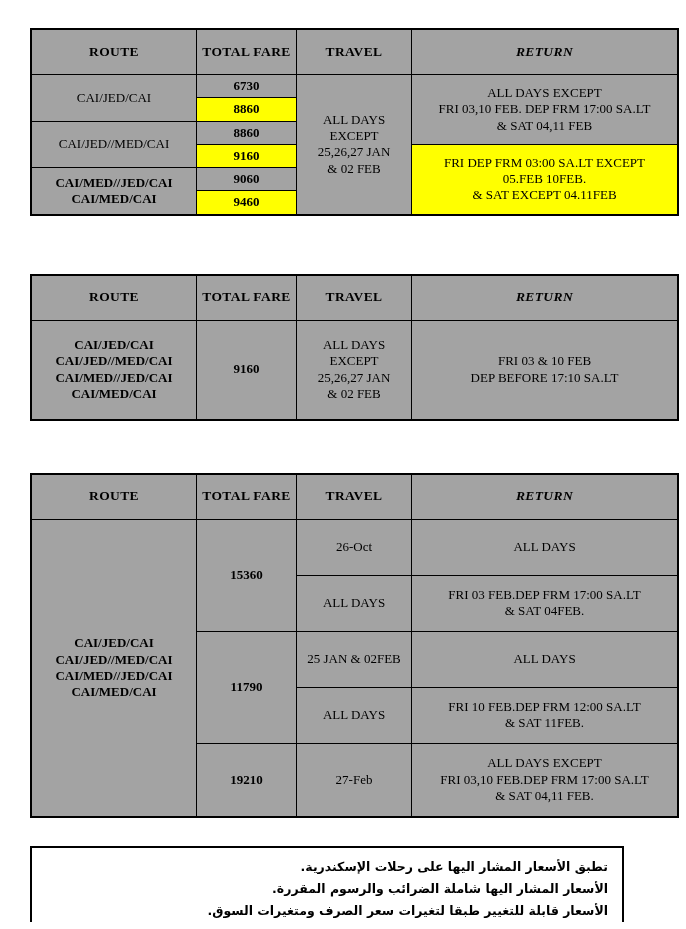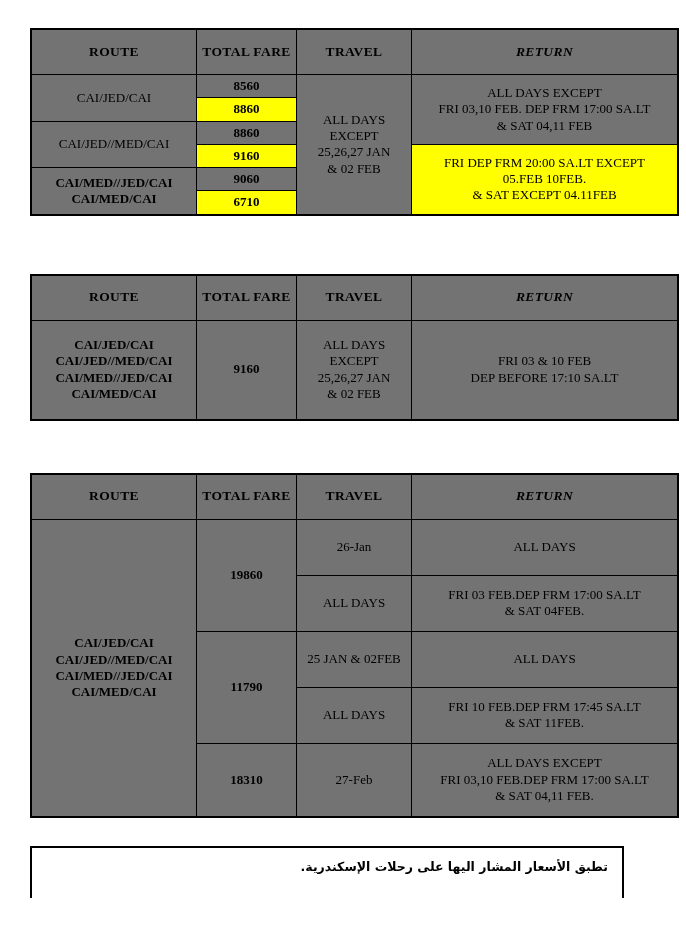--- a/index.html
+++ b/index.html
@@ -21,21 +21,21 @@
     height: 929px;
     box-sizing: border-box;
     padding: 22px 30px;
   }
 
   table.fare {
     border-collapse: collapse;
     table-layout: fixed;
     width: 626px;
     border: 2px solid #000;
-    background: #737373;
+    background: #a3a3a3;
   }
   table.fare td, table.fare th {
     border: 1px solid #000;
     text-align: center;
     vertical-align: middle;
     font-size: 13px;
     line-height: 1.25;
     padding: 3px 2px;
   }
   table.fare th {
@@ -95,21 +95,21 @@
       <th class="col-route">ROUTE</th>
       <th class="col-fare">
         <span>TOTAL FARE</span>
       </th>
       <th class="col-travel">TRAVEL</th>
       <th class="col-return">RETURN</th>
     </tr>
 
     <tr>
       <td rowspan="2">CAI/JED/CAI</td>
-      <td class="fare-num">8560</td>
+      <td class="fare-num">6730</td>
       <td rowspan="6" class="col-travel">
         <div>ALL DAYS</div>
         <div>EXCEPT</div>
         <div>25,26,27 JAN</div>
         <div>&amp; 02 FEB</div>
       </td>
       <td rowspan="3">
         <div>ALL DAYS EXCEPT</div>
         <div>FRI 03,10 FEB. DEP FRM 17:00 SA.LT</div>
         <div>&amp; SAT 04,11 FEB</div>
@@ -119,35 +119,35 @@
       <td class="fare-num hl">8860</td>
     </tr>
 
     <tr>
       <td rowspan="2">CAI/JED//MED/CAI</td>
       <td class="fare-num">8860</td>
     </tr>
     <tr>
       <td class="fare-num hl">9160</td>
       <td rowspan="3" class="hl">
-        <div>FRI DEP FRM 20:00 SA.LT EXCEPT</div>
+        <div>FRI DEP FRM 03:00 SA.LT EXCEPT</div>
         <div>05.FEB 10FEB.</div>
         <div>&amp; SAT EXCEPT 04.11FEB</div>
       </td>
     </tr>
 
     <tr>
       <td rowspan="2" class="routes-cell">
         <div>CAI/MED//JED/CAI</div>
         <div>CAI/MED/CAI</div>
       </td>
       <td class="fare-num">9060</td>
     </tr>
     <tr>
-      <td class="fare-num hl">6710</td>
+      <td class="fare-num hl">9460</td>
     </tr>
   </tbody>
     </table>
 
   <table class="fare block2">
     <tbody>
         <tr>
       <th class="col-route">ROUTE</th>
       <th class="col-fare">TOTAL FARE</th>
       <th class="col-travel">TRAVEL</th>
@@ -184,22 +184,22 @@
       <th class="col-return">RETURN</th>
     </tr>
 
     <tr class="sub-row-tall">
       <td rowspan="5" class="routes-cell">
         <div>CAI/JED/CAI</div>
         <div>CAI/JED//MED/CAI</div>
         <div>CAI/MED//JED/CAI</div>
         <div>CAI/MED/CAI</div>
       </td>
-      <td rowspan="2" class="fare-num">19860</td>
-      <td>26-Jan</td>
+      <td rowspan="2" class="fare-num">15360</td>
+      <td>26-Oct</td>
       <td>
         <div>ALL DAYS</div>
       </td>
     </tr>
     <tr class="sub-row-tall">
       <td>ALL DAYS</td>
       <td>
         <div>FRI 03 FEB.DEP FRM 17:00 SA.LT</div>
         <div>&amp; SAT 04FEB.</div>
       </td>
@@ -208,34 +208,36 @@
     <tr class="sub-row-tall">
       <td rowspan="2" class="fare-num">11790</td>
       <td>25 JAN &amp; 02FEB</td>
       <td>
         <div>ALL DAYS</div>
       </td>
     </tr>
     <tr class="sub-row-tall">
       <td>ALL DAYS</td>
       <td>
-        <div>FRI 10 FEB.DEP FRM 17:45 SA.LT</div>
+        <div>FRI 10 FEB.DEP FRM 12:00 SA.LT</div>
         <div>&amp; SAT 11FEB.</div>
       </td>
     </tr>
 
     <tr style="height:74px">
-      <td class="fare-num">18310</td>
+      <td class="fare-num">19210</td>
       <td>27-Feb</td>
       <td>
         <div>ALL DAYS EXCEPT</div>
         <div>FRI 03,10 FEB.DEP FRM 17:00 SA.LT</div>
         <div>&amp; SAT 04,11 FEB.</div>
       </td>
     </tr>
   </tbody>
     </table>
 
   <div class="notes">
     <div>تطبق الأسعار المشار اليها على رحلات الإسكندرية.</div>
+    <div>الأسعار المشار اليها شاملة الضرائب والرسوم المقررة.</div>
+    <div>الأسعار قابلة للتغيير طبقا لتغيرات سعر الصرف ومتغيرات السوق.</div>
   </div>
 
 </div>
 
 </body></html>

